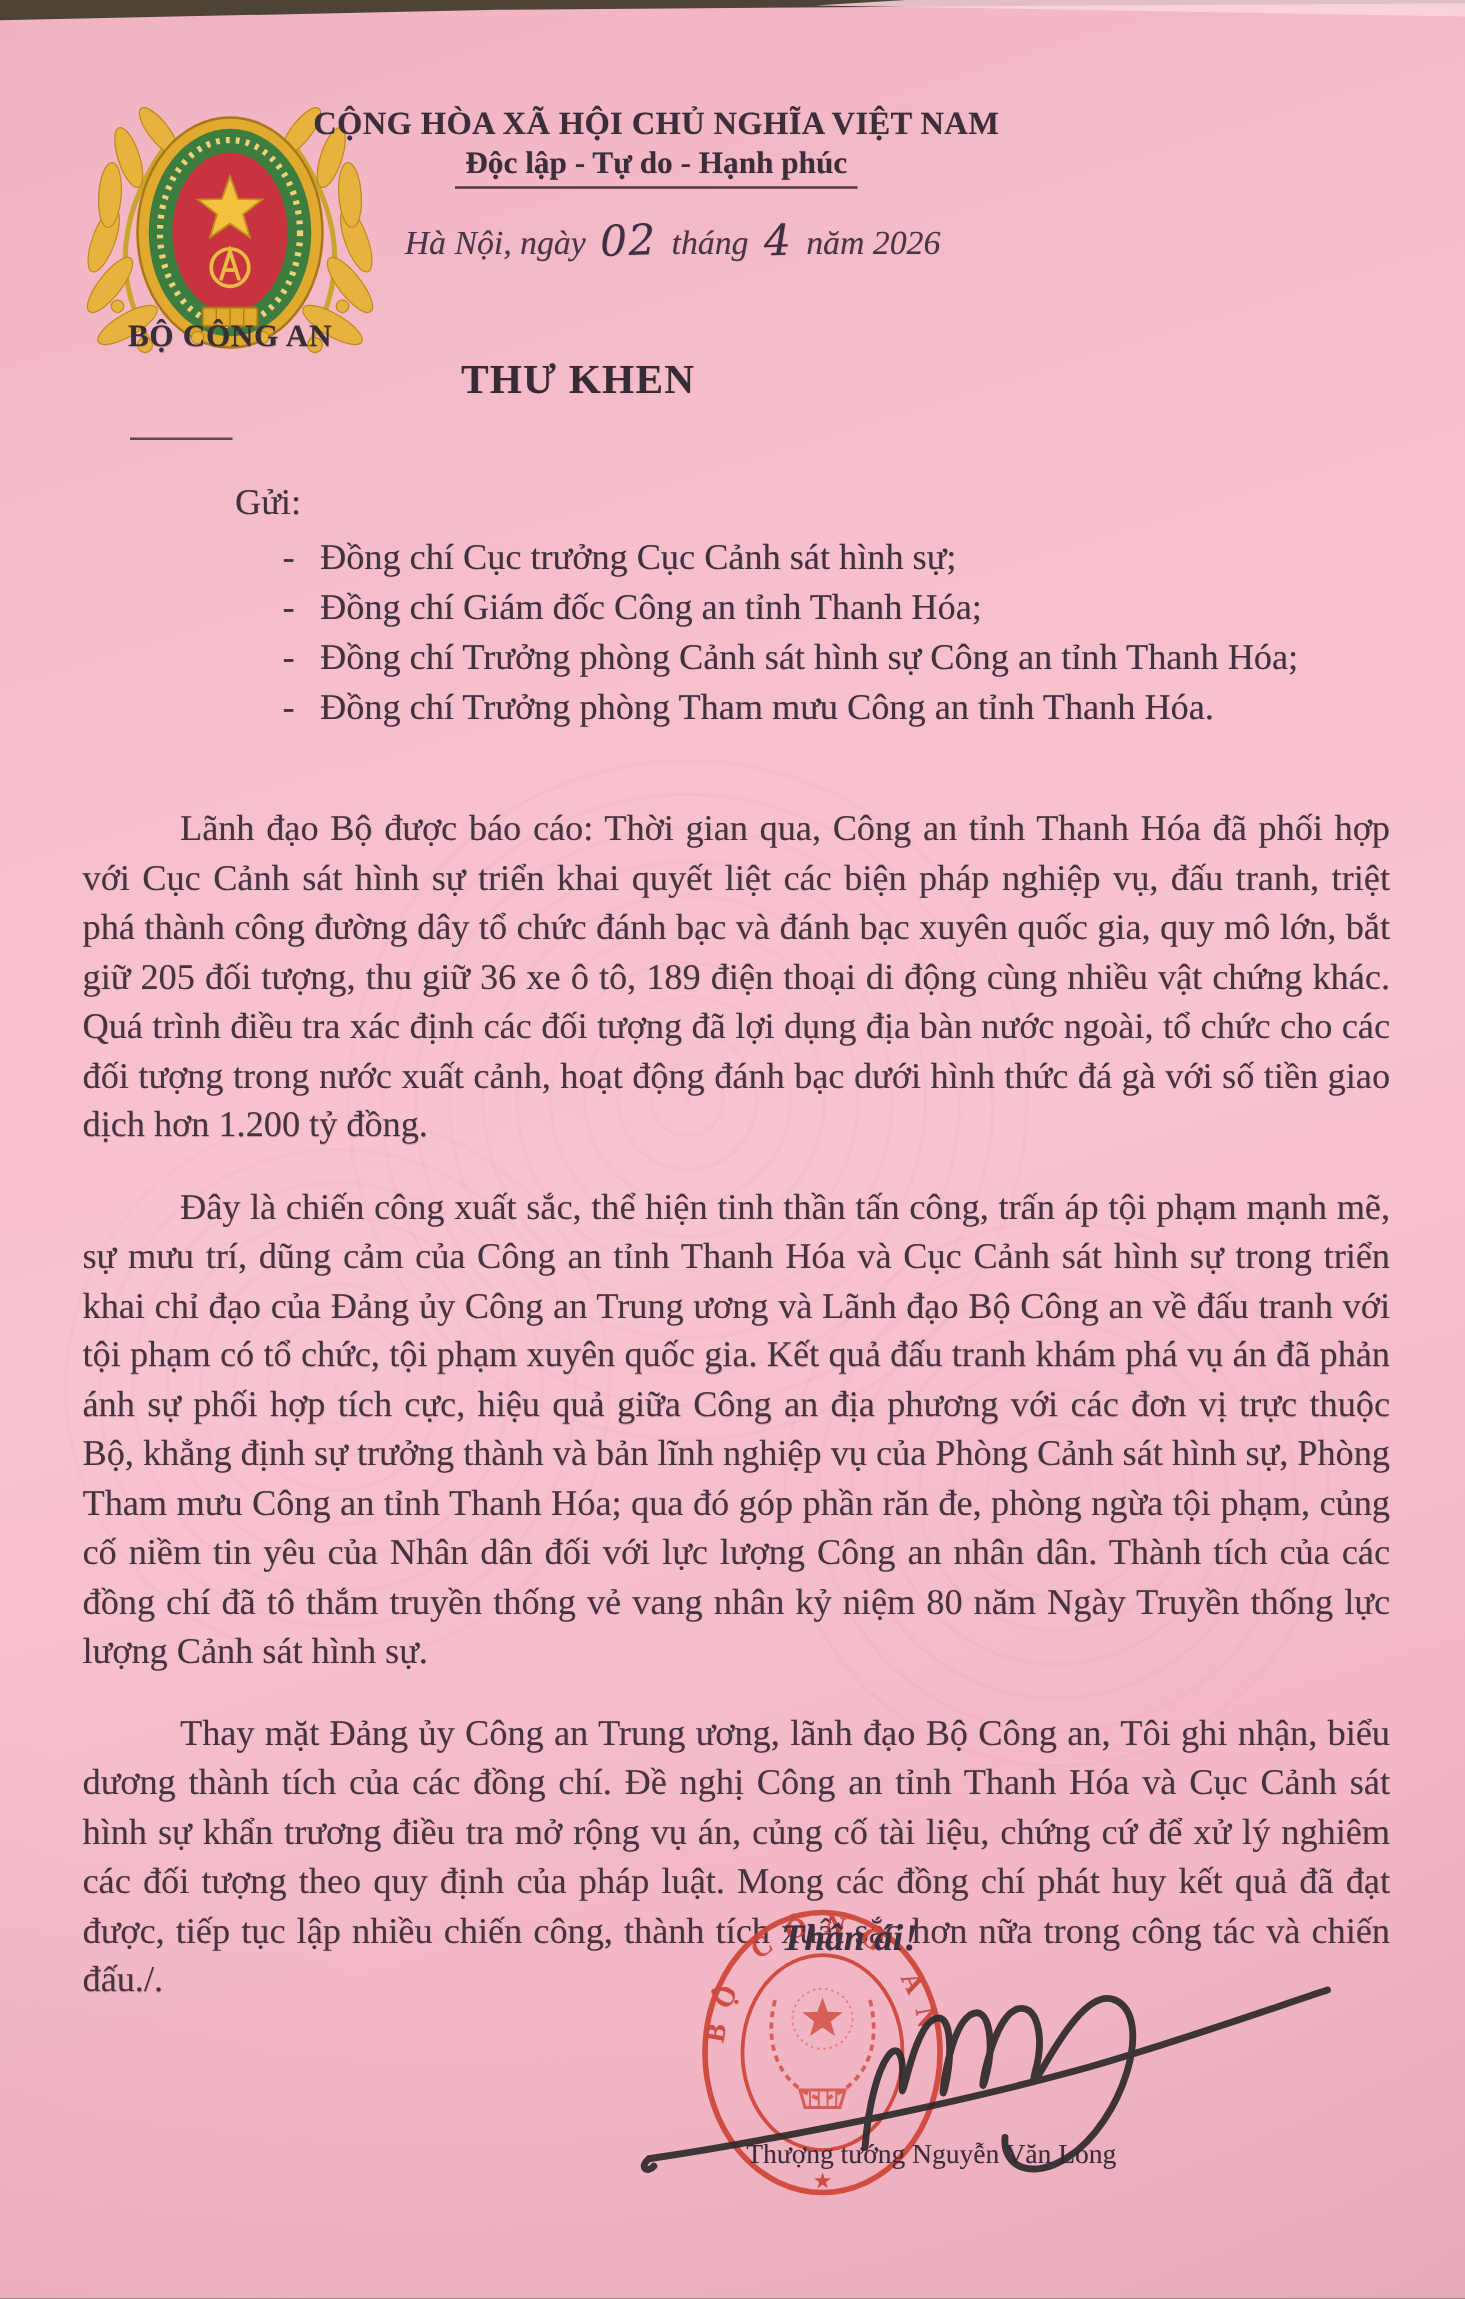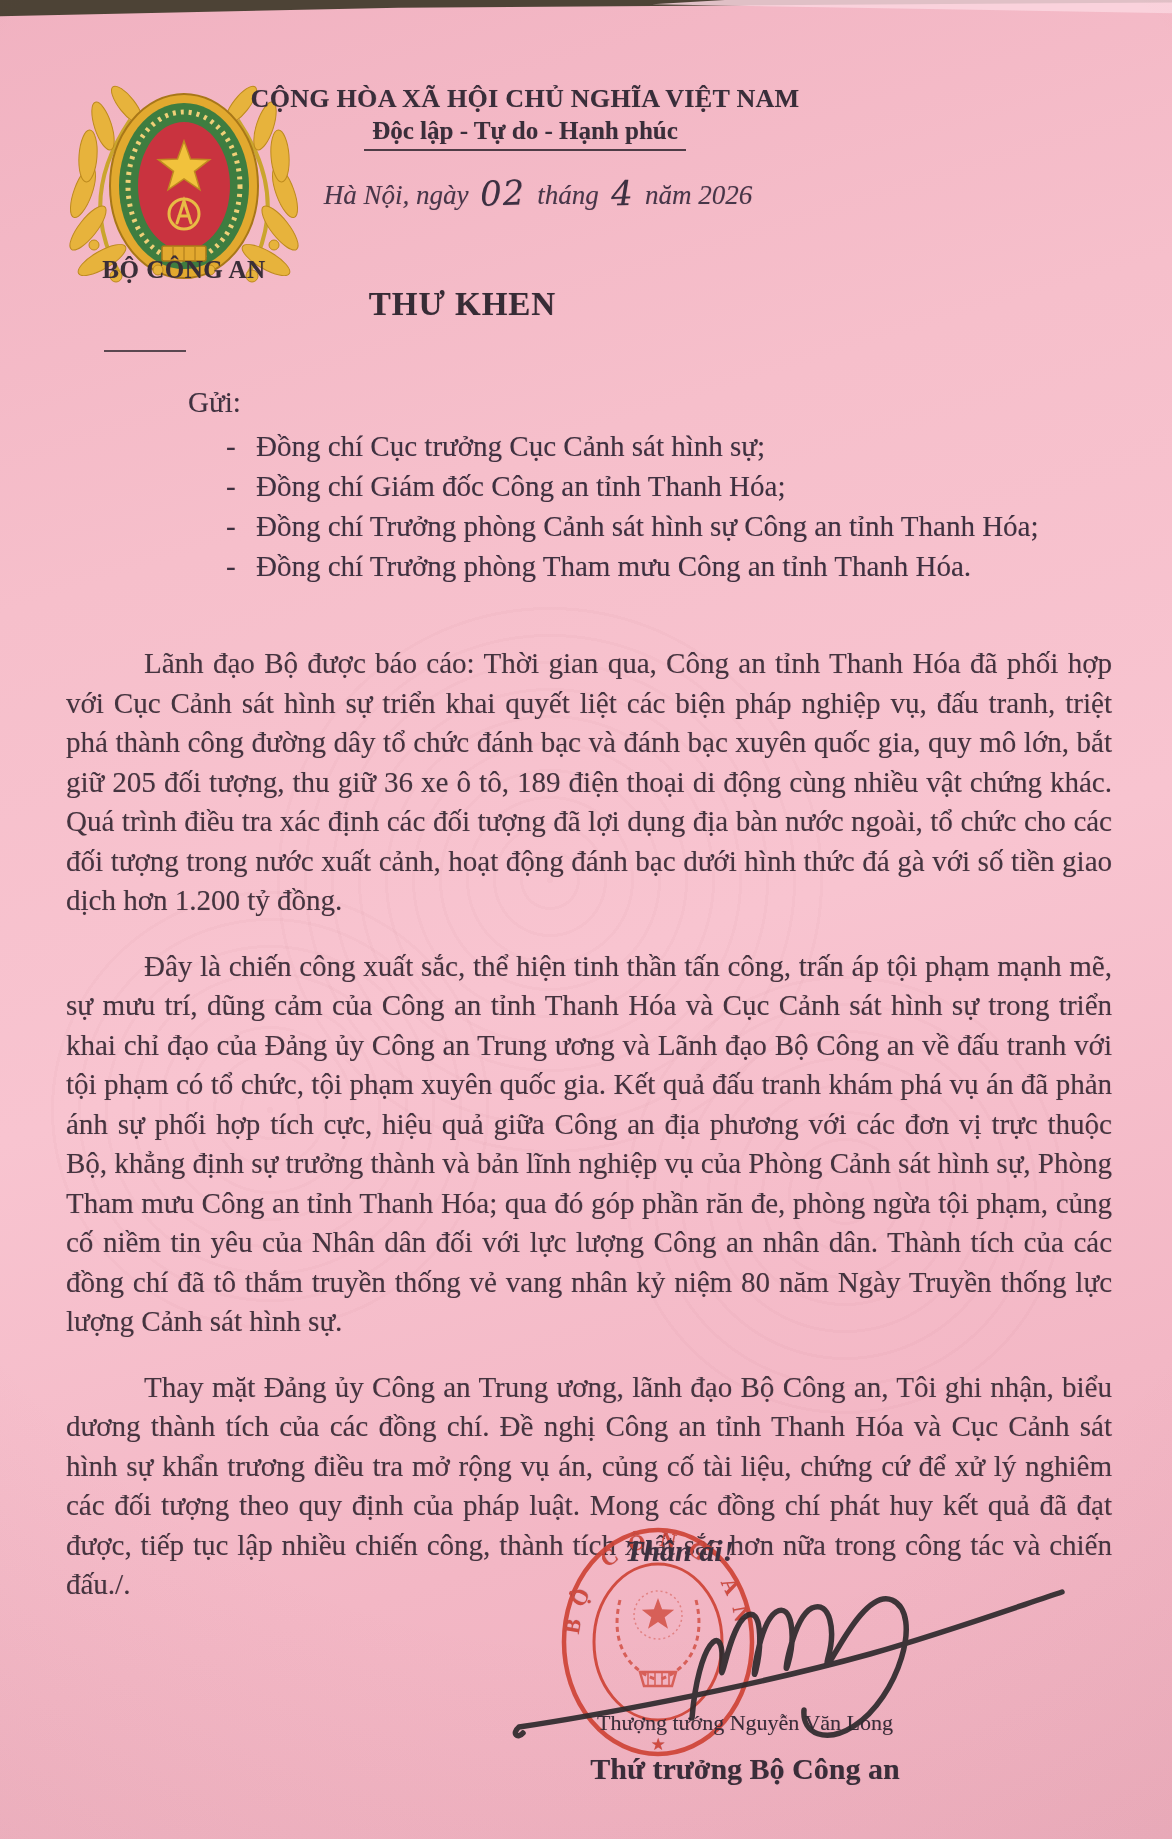--- a/index.html
+++ b/index.html
@@ -175,16 +175,15 @@
     <g fill="none" stroke="#2e2a2d" stroke-width="5.5" stroke-linecap="round" opacity="0.92">
       <path d="M 83 175 C 78 181 71 176 79 169 C 140 160 300 132 430 96 C 510 73 585 46 622 34"></path>
       <path d="M 252 160 C 258 85 284 60 282 105 C 280 140 288 70 306 58 C 322 48 322 86 316 112
                C 311 134 318 66 336 54 C 352 44 356 78 348 106 C 342 128 352 60 372 50
                C 390 42 396 72 388 100 C 380 134 420 28 452 42 C 484 56 458 140 414 168
                C 386 186 362 176 364 152"></path>
     </g>
   </svg>
 
   <div class="signer-name">Thượng tướng Nguyễn Văn Long</div>
-  <div class="signer-title">Thứ trưởng Bộ Công an</div>
 
   <div class="vignette"></div>
 </div>
 
 </body></html>

